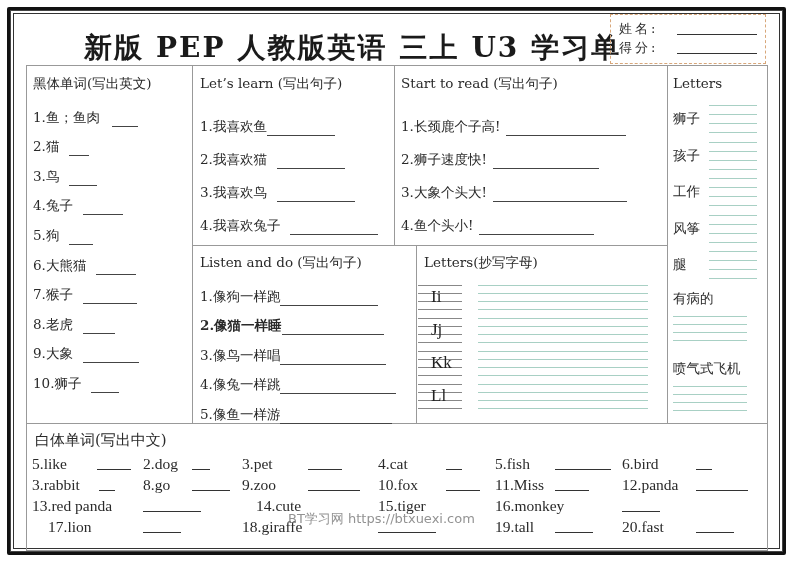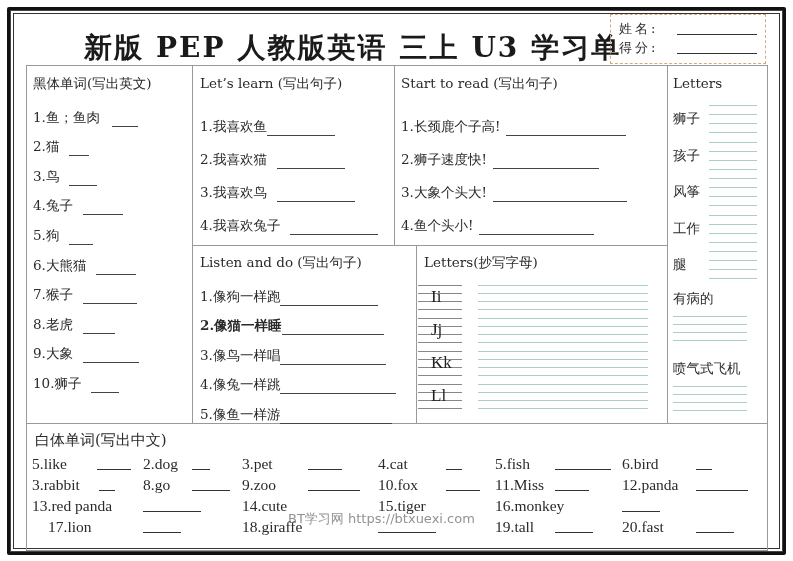--- a/index.html
+++ b/index.html
@@ -192,30 +192,30 @@
   <div class="lrow">
       <span class="word">孩子</span>
       <div class="ruled">
         <i></i>
         <i></i>
         <i></i>
         <i></i>
       </div>
     </div>
   <div class="lrow">
+      <span class="word">工作</span>
+      <div class="ruled">
+        <i></i>
+        <i></i>
+        <i></i>
+        <i></i>
+      </div>
+    </div>
+  <div class="lrow">
       <span class="word">风筝</span>
-      <div class="ruled">
-        <i></i>
-        <i></i>
-        <i></i>
-        <i></i>
-      </div>
-    </div>
-  <div class="lrow">
-      <span class="word">工作</span>
       <div class="ruled">
         <i></i>
         <i></i>
         <i></i>
         <i></i>
       </div>
     </div>
   <div class="lrow">
       <span class="word">腿</span>
       <div class="ruled">
@@ -360,21 +360,21 @@
     <span class="bitem" style="left:346px">10.fox</span>
       <i class="bblank" style="left:414px;width:34px;"></i>
     <span class="bitem" style="left:463px">11.Miss</span>
       <i class="bblank" style="left:523px;width:34px;"></i>
     <span class="bitem" style="left:590px">12.panda</span>
       <i class="bblank" style="left:664px;width:52px;"></i>
   </div>
   <div class="brow">
     <span class="bitem" style="left:0">13.red panda</span>
       <i class="bblank" style="left:111px;width:58px;"></i>
-    <span class="bitem" style="left:210px">14.cute</span>
+    <span class="bitem" style="left:224px">14.cute</span>
     <span class="bitem" style="left:346px">15.tiger</span>
     <span class="bitem" style="left:463px">16.monkey</span>
       <i class="bblank" style="left:590px;width:38px;"></i>
   </div>
   <div class="brow">
     <span class="bitem" style="left:16px">17.lion</span>
       <i class="bblank" style="left:111px;width:38px;"></i>
     <span class="bitem" style="left:210px">18.giraffe</span>
       <i class="bblank" style="left:346px;width:58px;"></i>
     <span class="bitem" style="left:463px">19.tall</span>

